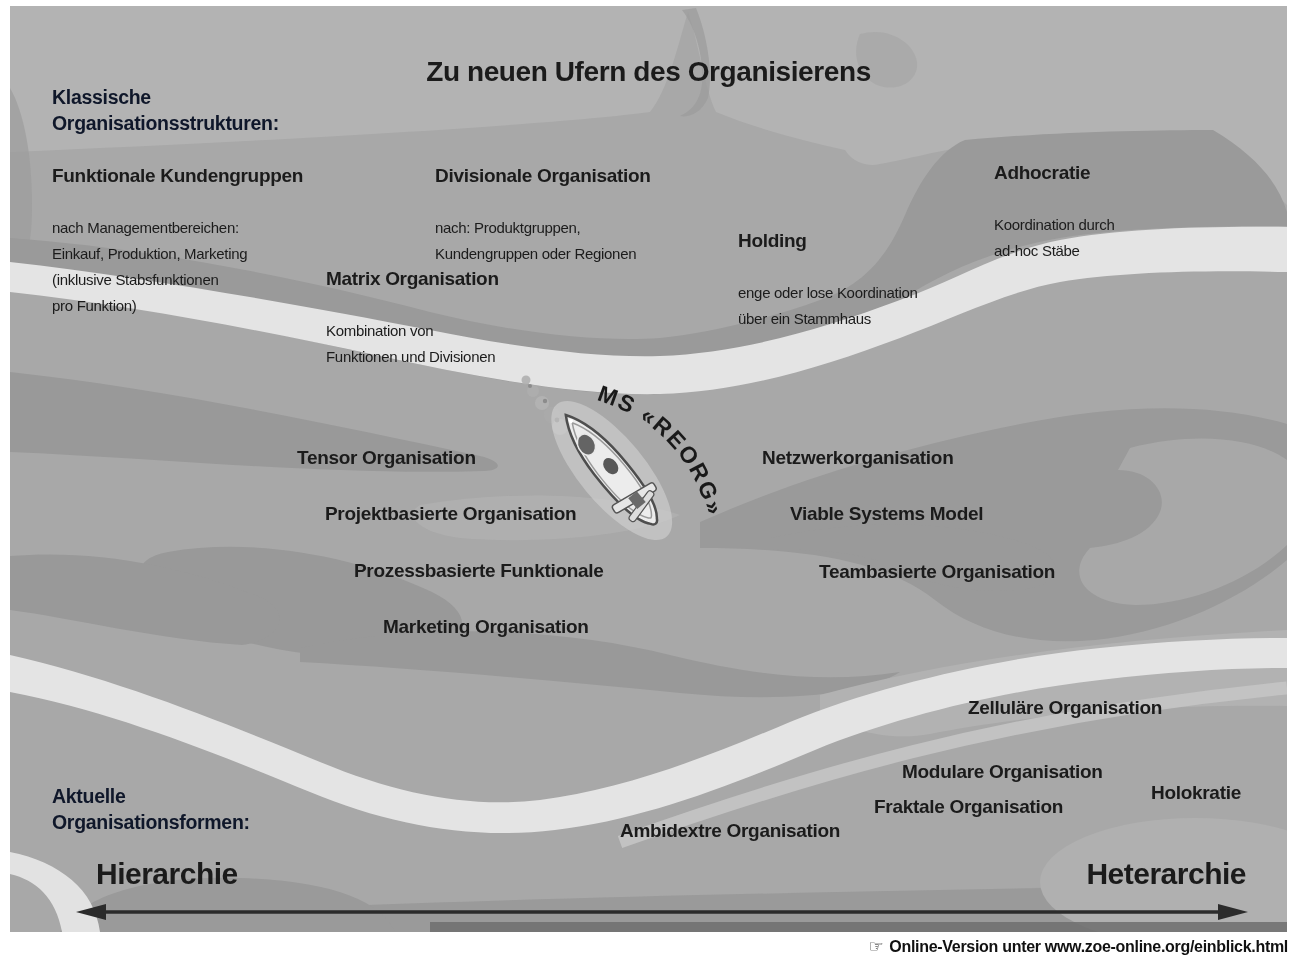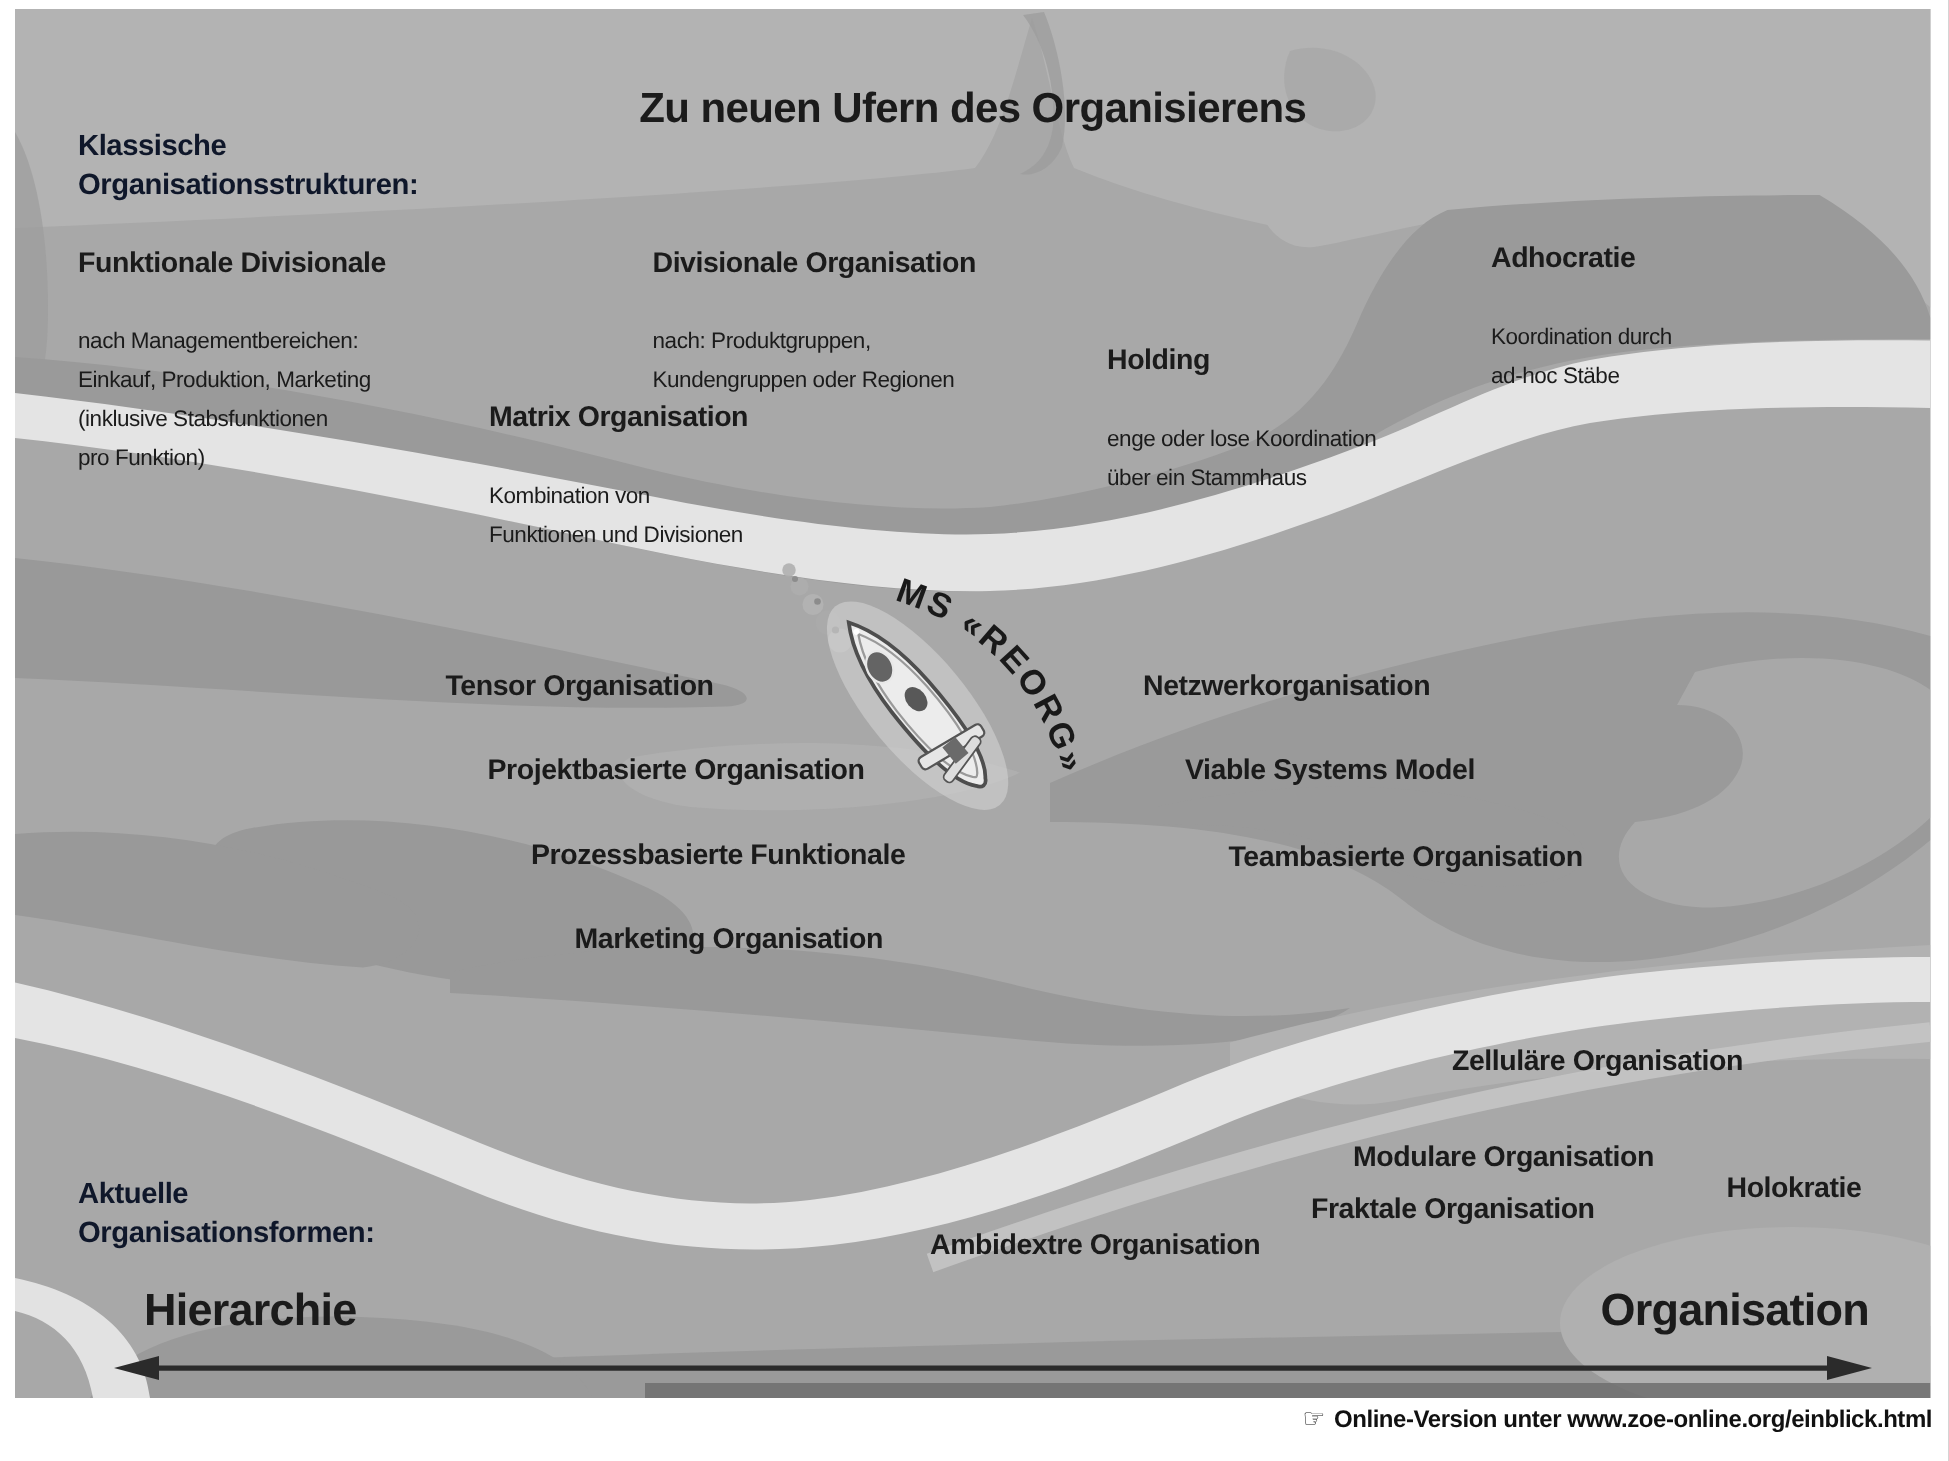--- a/index.html
+++ b/index.html
@@ -127,21 +127,21 @@
   </svg>
 
   <div class="title">Zu neuen Ufern des Organisierens</div>
 
   <div class="lbl section-head" style="left:42px;top:78px">Klassische
 Organisationsstrukturen:</div>
   <div class="lbl section-head" style="left:42px;top:777px">Aktuelle
 Organisationsformen:</div>
 
   <div class="lbl" style="left:42px;top:131px">
-    <div class="org-name">Funktionale Divisionale</div>
+    <div class="org-name">Funktionale Kundengruppen</div>
     <div class="org-desc">nach Managementbereichen:
 Einkauf, Produktion, Marketing
 (inklusive Stabsfunktionen
 pro Funktion)</div>
   </div>
   <div class="lbl" style="left:425px;top:131px">
     <div class="org-name">Divisionale Organisation</div>
     <div class="org-desc">nach: Produktgruppen,
 Kundengruppen oder Regionen</div>
   </div>
@@ -169,18 +169,18 @@
   <div class="lbl form" style="left:780px;top:497px">Viable Systems Model</div>
   <div class="lbl form" style="left:809px;top:555px">Teambasierte Organisation</div>
 
   <div class="lbl form" style="left:958px;top:691px">Zelluläre Organisation</div>
   <div class="lbl form" style="left:892px;top:755px">Modulare Organisation</div>
   <div class="lbl form" style="left:864px;top:790px">Fraktale Organisation</div>
   <div class="lbl form" style="left:1141px;top:776px">Holokratie</div>
   <div class="lbl form" style="left:610px;top:814px">Ambidextre Organisation</div>
 
   <div class="lbl axis-lbl" style="left:86px;top:855px">Hierarchie</div>
-  <div class="lbl axis-lbl" style="right:41px;top:855px;text-align:right">Organisation</div>
+  <div class="lbl axis-lbl" style="right:41px;top:855px;text-align:right">Heterarchie</div>
 </div>
 
 <div id="footer">
   <span class="hand">☞</span><span>Online-Version unter www.zoe-online.org/einblick.html</span>
 </div>
 
 </body></html>

